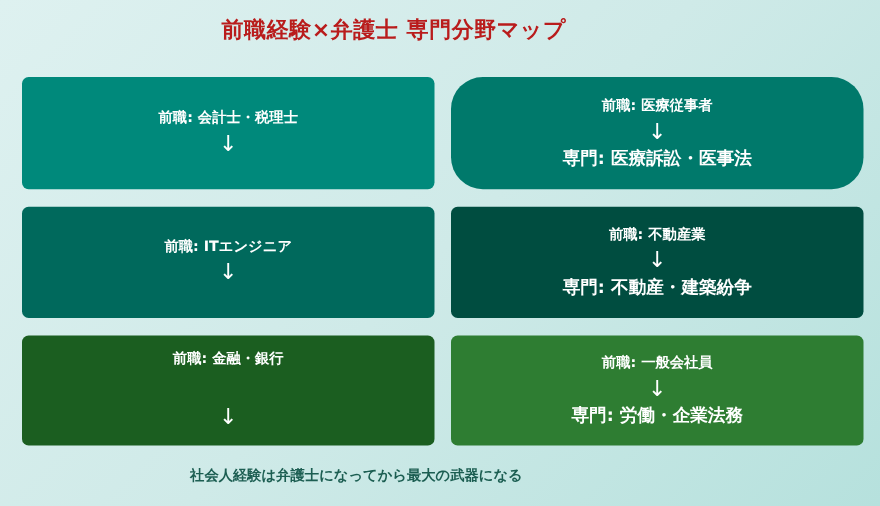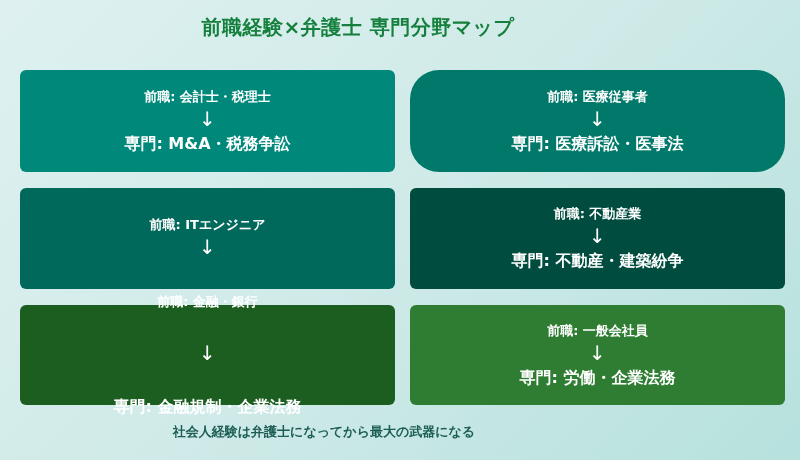--- a/index.html
+++ b/index.html
@@ -4,21 +4,21 @@
 <style>
   html, body { margin: 0; padding: 0; }
   body {
     width: 800px; height: 460px; overflow: hidden;
     background: linear-gradient(135deg, #def1f0 0%, #cfeae8 50%, #b6e1dd 100%);
     font-family: "DejaVu Sans", "Liberation Sans", sans-serif;
     position: relative;
   }
   .title {
     position: absolute; left: 0; top: 14px; width: 716px;
-    text-align: center; font-size: 20px; font-weight: bold; color: #15803d;
+    text-align: center; font-size: 20px; font-weight: bold; color: #b91c1c;
     letter-spacing: 0.5px;
   }
   .grid {
     position: absolute; left: 20px; top: 70px;
     display: grid;
     grid-template-columns: 375px 375px;
     grid-template-rows: 102px 101px 100px;
     column-gap: 15px; row-gap: 16px;
   }
   .card {
@@ -36,40 +36,38 @@
 </style>
 </head>
 <body>
 
 <div class="title">前職経験×弁護士 専門分野マップ</div>
 
 <div class="grid">
   <div class="card" style="background: rgb(0, 137, 123);">
     <div class="prev">前職: 会計士・税理士</div>
     <div class="arrow">↓</div>
-    <div class="spec">専門: M&amp;A・税務争訟</div>
   </div>
   <div class="card" style="background: rgb(0, 121, 107); border-radius: 29px;">
     <div class="prev">前職: 医療従事者</div>
     <div class="arrow">↓</div>
     <div class="spec">専門: 医療訴訟・医事法</div>
   </div>
   <div class="card" style="background: rgb(0, 105, 92);">
     <div class="prev">前職: ITエンジニア</div>
     <div class="arrow">↓</div>
   </div>
   <div class="card" style="background: rgb(0, 77, 64);">
     <div class="prev">前職: 不動産業</div>
     <div class="arrow">↓</div>
     <div class="spec">専門: 不動産・建築紛争</div>
   </div>
   <div class="card" style="background: rgb(27, 94, 32); gap: 29px;">
     <div class="prev">前職: 金融・銀行</div>
     <div class="arrow">↓</div>
-    <div class="spec">専門: 金融規制・企業法務</div>
   </div>
   <div class="card" style="background: rgb(46, 125, 50);">
     <div class="prev">前職: 一般会社員</div>
     <div class="arrow">↓</div>
     <div class="spec">専門: 労働・企業法務</div>
   </div>
 </div>
 
 <div class="footer">社会人経験は弁護士になってから最大の武器になる</div>
 

